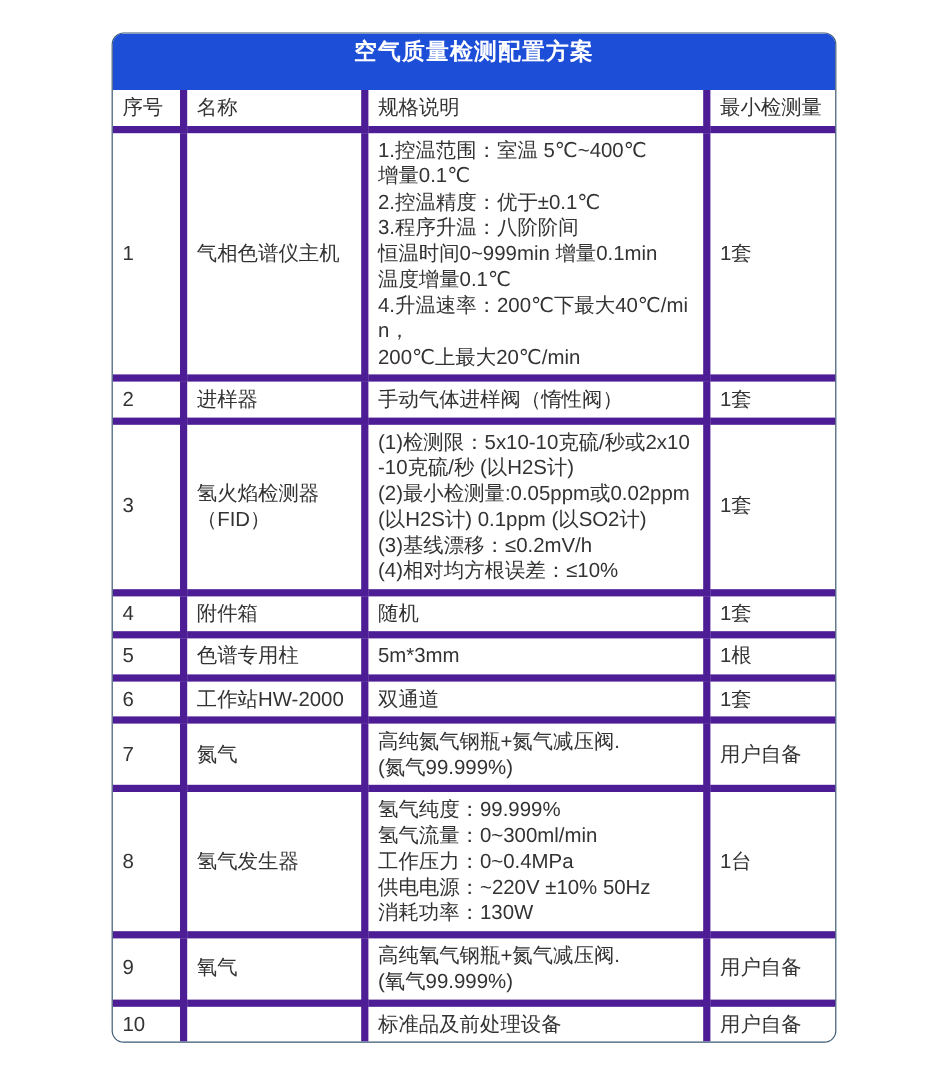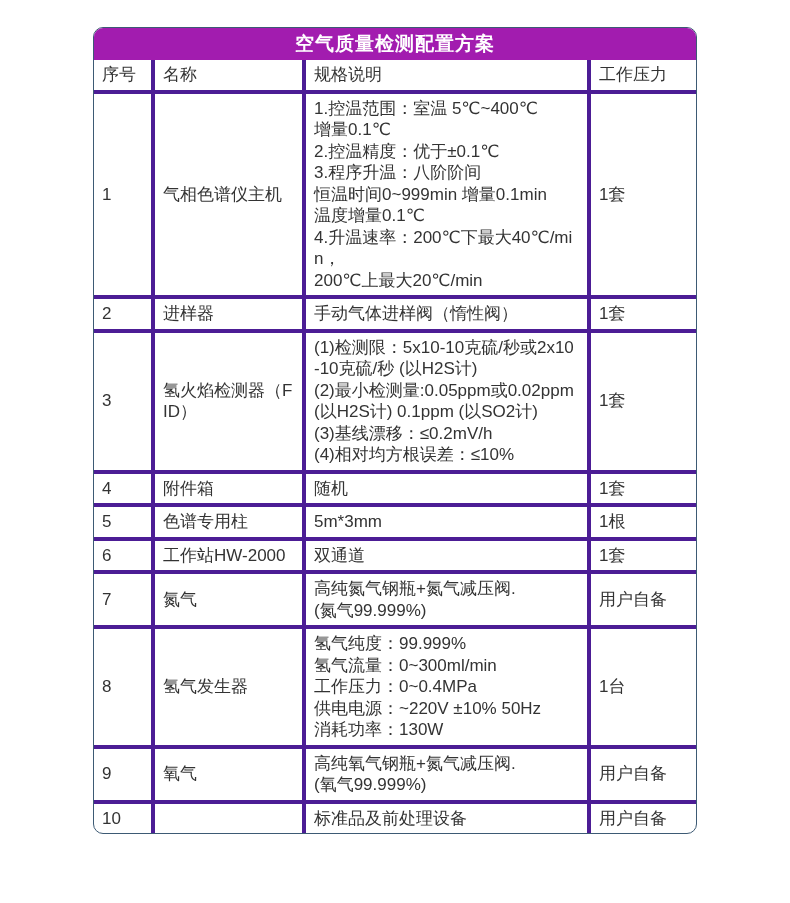--- a/index.html
+++ b/index.html
@@ -14,37 +14,37 @@
     position:absolute;
     left:93px;top:27px;
     width:604px;
     border:1px solid #3d5a74;
     border-radius:10px;
     overflow:hidden;
     background:#ffffff;
     box-sizing:border-box;
   }
   .title-bar{
-    background:#a21caf;
+    background:#1d4ed8;
     color:#ffffff;
     font-size:19px;
     font-weight:bold;
     text-align:center;
     line-height:32px;
-    height:32px;
+    height:47px;
     letter-spacing:1px;
   }
   table.config{
     width:100%;
     border-collapse:collapse;
     table-layout:fixed;
     font-size:17px;
   }
   table.config th, table.config td{
-    border:4px solid #4c1d95;
+    border:6px solid #4c1d95;
     vertical-align:middle;
     line-height:21.5px;
     padding:4px 8px;
     font-weight:normal;
     text-align:left;
     word-break:break-all;
   }
   
   table.config tr > *:first-child{border-left:none;}
   table.config tr > *:last-child{border-right:none;}
@@ -78,21 +78,21 @@
       <col class="c-no">
         <col class="c-name">
         <col class="c-spec">
         <col class="c-qty">
     </colgroup>
     <thead>
       <tr>
         <th class="h-no">序号</th>
         <th class="h-name">名称</th>
         <th class="h-spec">规格说明</th>
-        <th class="h-qty">工作压力</th>
+        <th class="h-qty">最小检测量</th>
       </tr>
     </thead>
     <tbody>
         <tr>
           <td class="col-no">1</td>
           <td class="col-name">气相色谱仪主机</td>
           <td class="col-spec">1.控温范围：室温 5℃~400℃
 增量0.1℃
 2.控温精度：优于±0.1℃
 3.程序升温：八阶阶间

